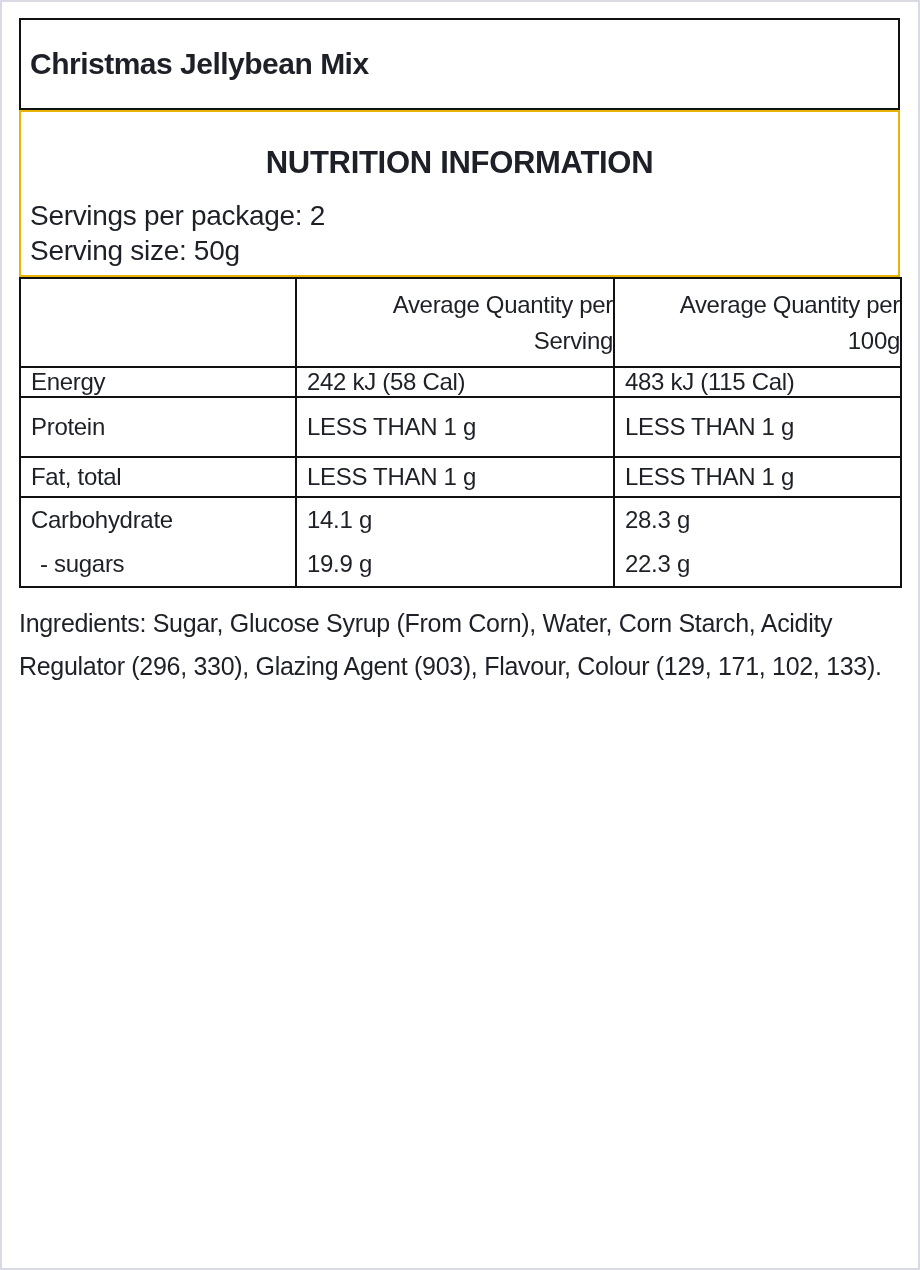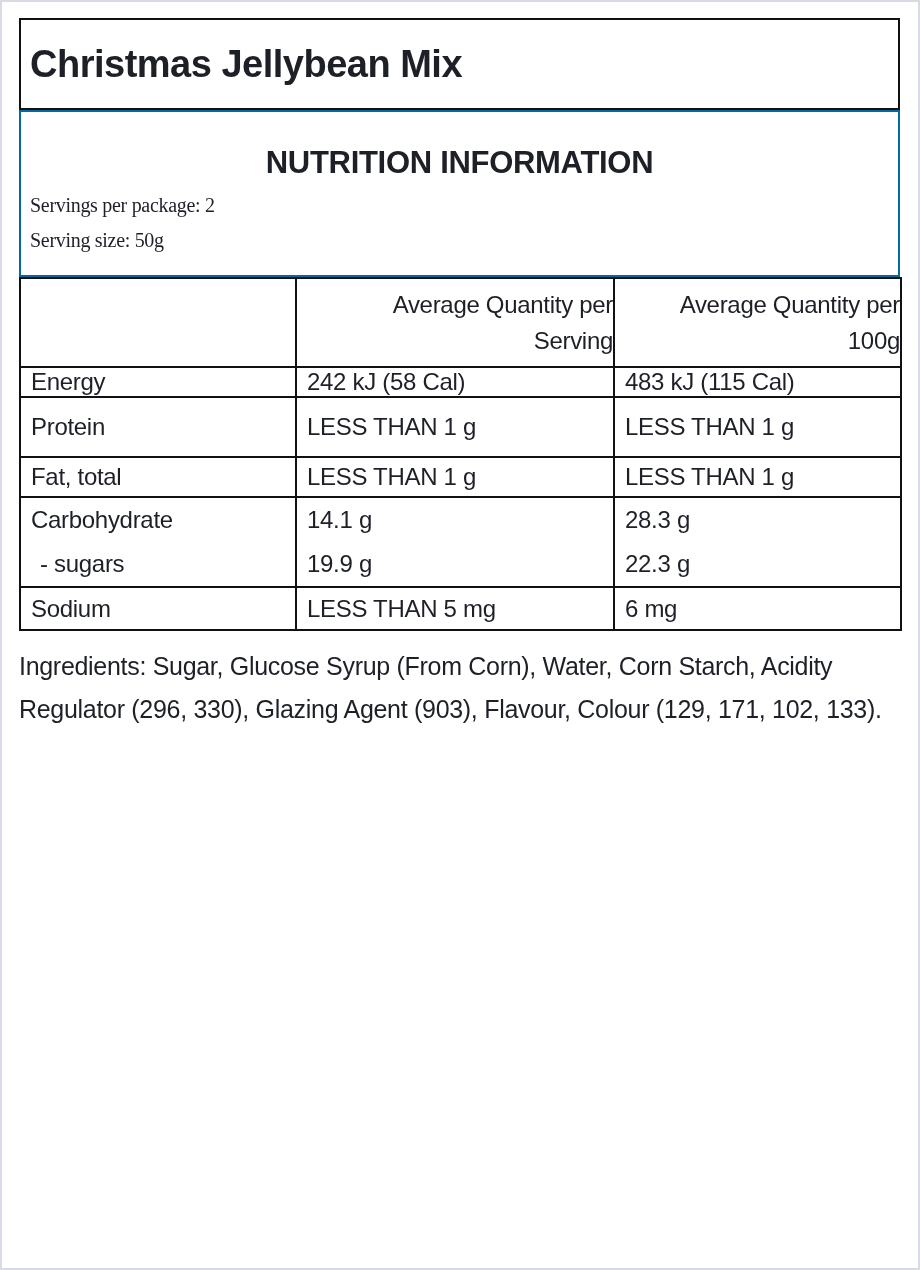--- a/index.html
+++ b/index.html
@@ -17,44 +17,43 @@
   }
   
   .title-box {
     border: 2px solid #111111;
     height: 92px;
     display: flex;
     align-items: center;
     padding-left: 9px;
   }
   .title-box h1 {
-    font-size: 38px;
+    font-size: 30px;
     font-weight: bold;
     letter-spacing: -0.5px;
   }
   
   .info-box {
-    border: 2px solid #0369a1;
+    border: 2px solid #eab308;
     height: 167px;
     padding-top: 33px;
   }
   .nutrition-heading {
     text-align: center;
     font-size: 31px;
     font-weight: bold;
     letter-spacing: -0.3px;
     line-height: 36px;
   }
   .serving-info {
-    margin-top: 7px;
+    margin-top: 17px;
     padding-left: 9px;
-    font-size: 20px;
+    font-size: 28px;
     line-height: 35px;
     letter-spacing: -0.3px;
-    font-family: Liberation Serif, serif;
   }
   
   table.nutrition-table {
     border-collapse: collapse;
     table-layout: fixed;
     width: 881px;
     font-size: 24px;
     letter-spacing: -0.3px;
   }
   table.nutrition-table th,
@@ -149,23 +148,18 @@
         </td>
         <td>
           <div>14.1 g</div>
           <div>19.9 g</div>
         </td>
         <td>
           <div>28.3 g</div>
           <div>22.3 g</div>
         </td>
       </tr>
-      <tr class="row-sodium">
-        <td>Sodium</td>
-        <td>LESS THAN 5 mg</td>
-        <td>6 mg</td>
-      </tr>
     </tbody>
   </table>
 
   <p class="ingredients">Ingredients: Sugar, Glucose Syrup (From Corn), Water, Corn Starch, Acidity Regulator (296, 330), Glazing Agent (903), Flavour, Colour (129, 171, 102, 133).</p>
 
 </div>
 
 </body></html>

